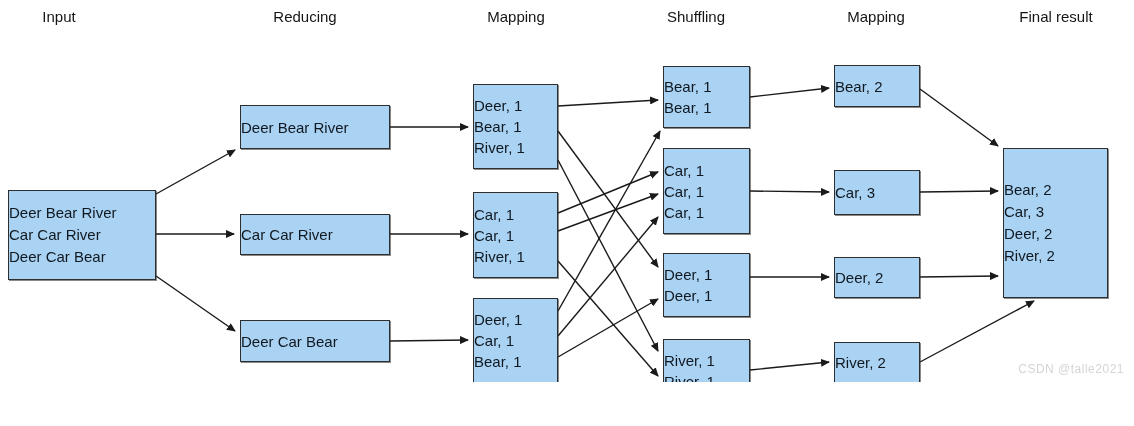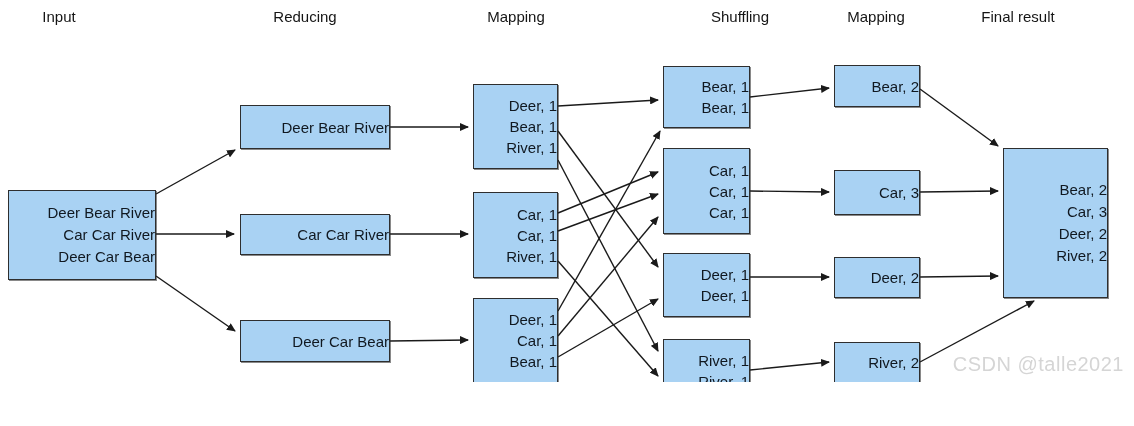--- a/index.html
+++ b/index.html
@@ -21,28 +21,28 @@
   .arrow-layer line{stroke:var(--arrow);stroke-width:1.4;}
   .stage-label{
     position:absolute;top:8px;transform:translateX(-50%);
     font-size:15px;color:#151515;white-space:nowrap;
   }
   .node{
     position:absolute;box-sizing:border-box;
     background:var(--box-fill);
     border:1px solid var(--box-border);
     box-shadow:1px 1px 0 rgba(40,40,40,.55);
-    display:flex;flex-direction:column;align-items:flex-end;justify-content:center;
+    display:flex;flex-direction:column;align-items:flex-start;justify-content:center;
     text-align:center;color:var(--text);
     font-size:15px;line-height:21px;white-space:nowrap;
   }
   .node .ln{display:block;}
   .watermark{
     position:absolute;right:10px;bottom:6px;
-    color:var(--watermark);font-size:20px;letter-spacing:.5px;
+    color:var(--watermark);font-size:12px;letter-spacing:.5px;
   }
 </style>
 </head>
 <body>
 
 <div class="canvas">
 
   <svg class="arrow-layer" width="1134" height="426" viewBox="0 0 1134 426">
     <defs>
       <marker id="ah" markerWidth="10" markerHeight="8" refX="8" refY="4" orient="auto" markerUnits="userSpaceOnUse">
@@ -70,23 +70,23 @@
     <line x1="750" y1="370" x2="829" y2="362" marker-end="url(#ah)"></line>
     <line x1="920" y1="89" x2="998" y2="146" marker-end="url(#ah)"></line>
     <line x1="920" y1="192" x2="998" y2="191" marker-end="url(#ah)"></line>
     <line x1="920" y1="277" x2="998" y2="276" marker-end="url(#ah)"></line>
     <line x1="920" y1="362" x2="1034" y2="301" marker-end="url(#ah)"></line>
   </svg>
 
   <div class="stage-label" style="left:59px">Input</div>
   <div class="stage-label" style="left:305px">Reducing</div>
   <div class="stage-label" style="left:516px">Mapping</div>
-  <div class="stage-label" style="left:740px">Shuffling</div>
+  <div class="stage-label" style="left:696px">Shuffling</div>
   <div class="stage-label" style="left:876px">Mapping</div>
-  <div class="stage-label" style="left:1018px">Final result</div>
+  <div class="stage-label" style="left:1056px">Final result</div>
 
   <div class="node" style="left:8px;top:190px;width:148px;height:90px;line-height:22px;">
     <span class="ln">Deer Bear River</span>
     <span class="ln">Car Car River</span>
     <span class="ln">Deer Car Bear</span>
   </div>
 
   <div class="node" style="left:240px;top:105px;width:150px;height:44px;">
     <span class="ln">Deer Bear River</span>
   </div>

